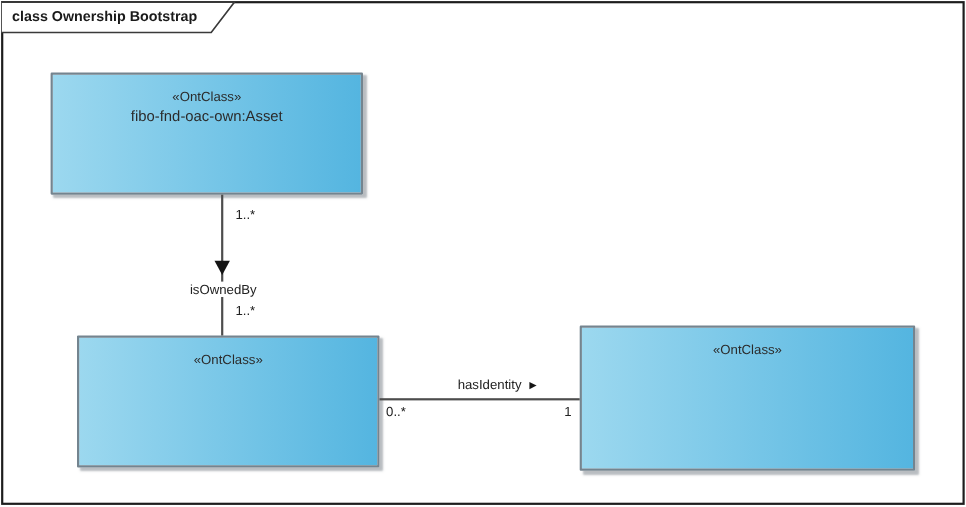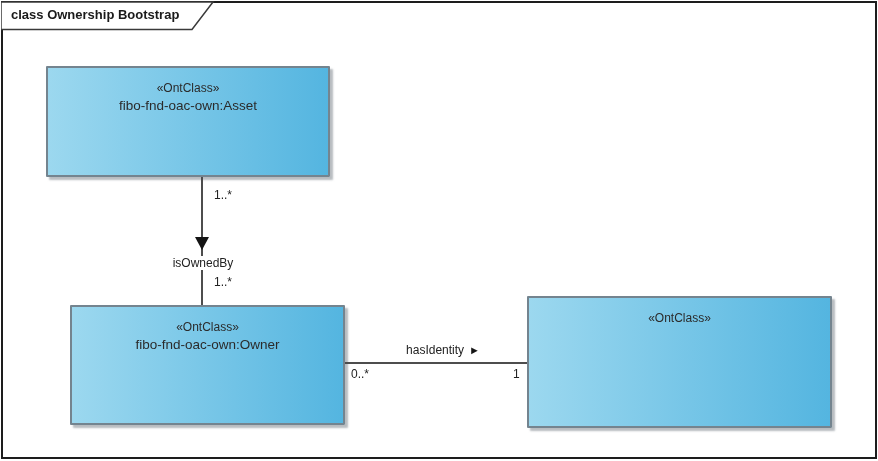--- a/index.html
+++ b/index.html
@@ -39,21 +39,21 @@
     border-top:13px solid #141414;
   }
   
   .lbl {
     position:absolute; font-size:12px; color:#222222;
     background:#ffffff; padding:0 2px; white-space:nowrap; line-height:14px;
   }
   #lbl-isownedby   { left:160px; top:216px; width:82px; text-align:center;margin-top:40px; }
   #mult-asset-end  { left:212px; top:188px; }
   #mult-owner-vend { left:212px; top:275px; }
-  #lbl-hasidentity { left:364px; top:343px; width:114px; text-align:right; }
+  #lbl-hasidentity { left:374px; top:343px; width:114px; text-align:right; }
   #lbl-hasidentity .nav-glyph { font-size:11px; margin-left:5px; color:#141414; }
   #mult-owner-hend { left:349px; top:367px; }
   #mult-person-end { left:511px; top:367px; }
 </style>
 </head>
 <body>
 
 <div class="canvas">
 
   <div class="frame"></div>
@@ -63,21 +63,20 @@
   </svg>
   <div class="tab-label">class Ownership Bootstrap</div>
 
   <div class="uml-class" id="cls-asset">
     <div class="stereo">«OntClass»</div>
     <div class="cname">fibo-fnd-oac-own:Asset</div>
   </div>
 
   <div class="uml-class" id="cls-owner">
     <div class="stereo">«OntClass»</div>
-    <div class="cname">fibo-fnd-oac-own:Owner</div>
   </div>
 
   <div class="uml-class" id="cls-person">
     <div class="stereo">«OntClass»</div>
   </div>
 
   <div class="conn-v"></div>
   <div class="arrow-down"></div>
   <div class="lbl" id="mult-asset-end">1..*</div>
   <div class="lbl" id="lbl-isownedby">isOwnedBy</div>

